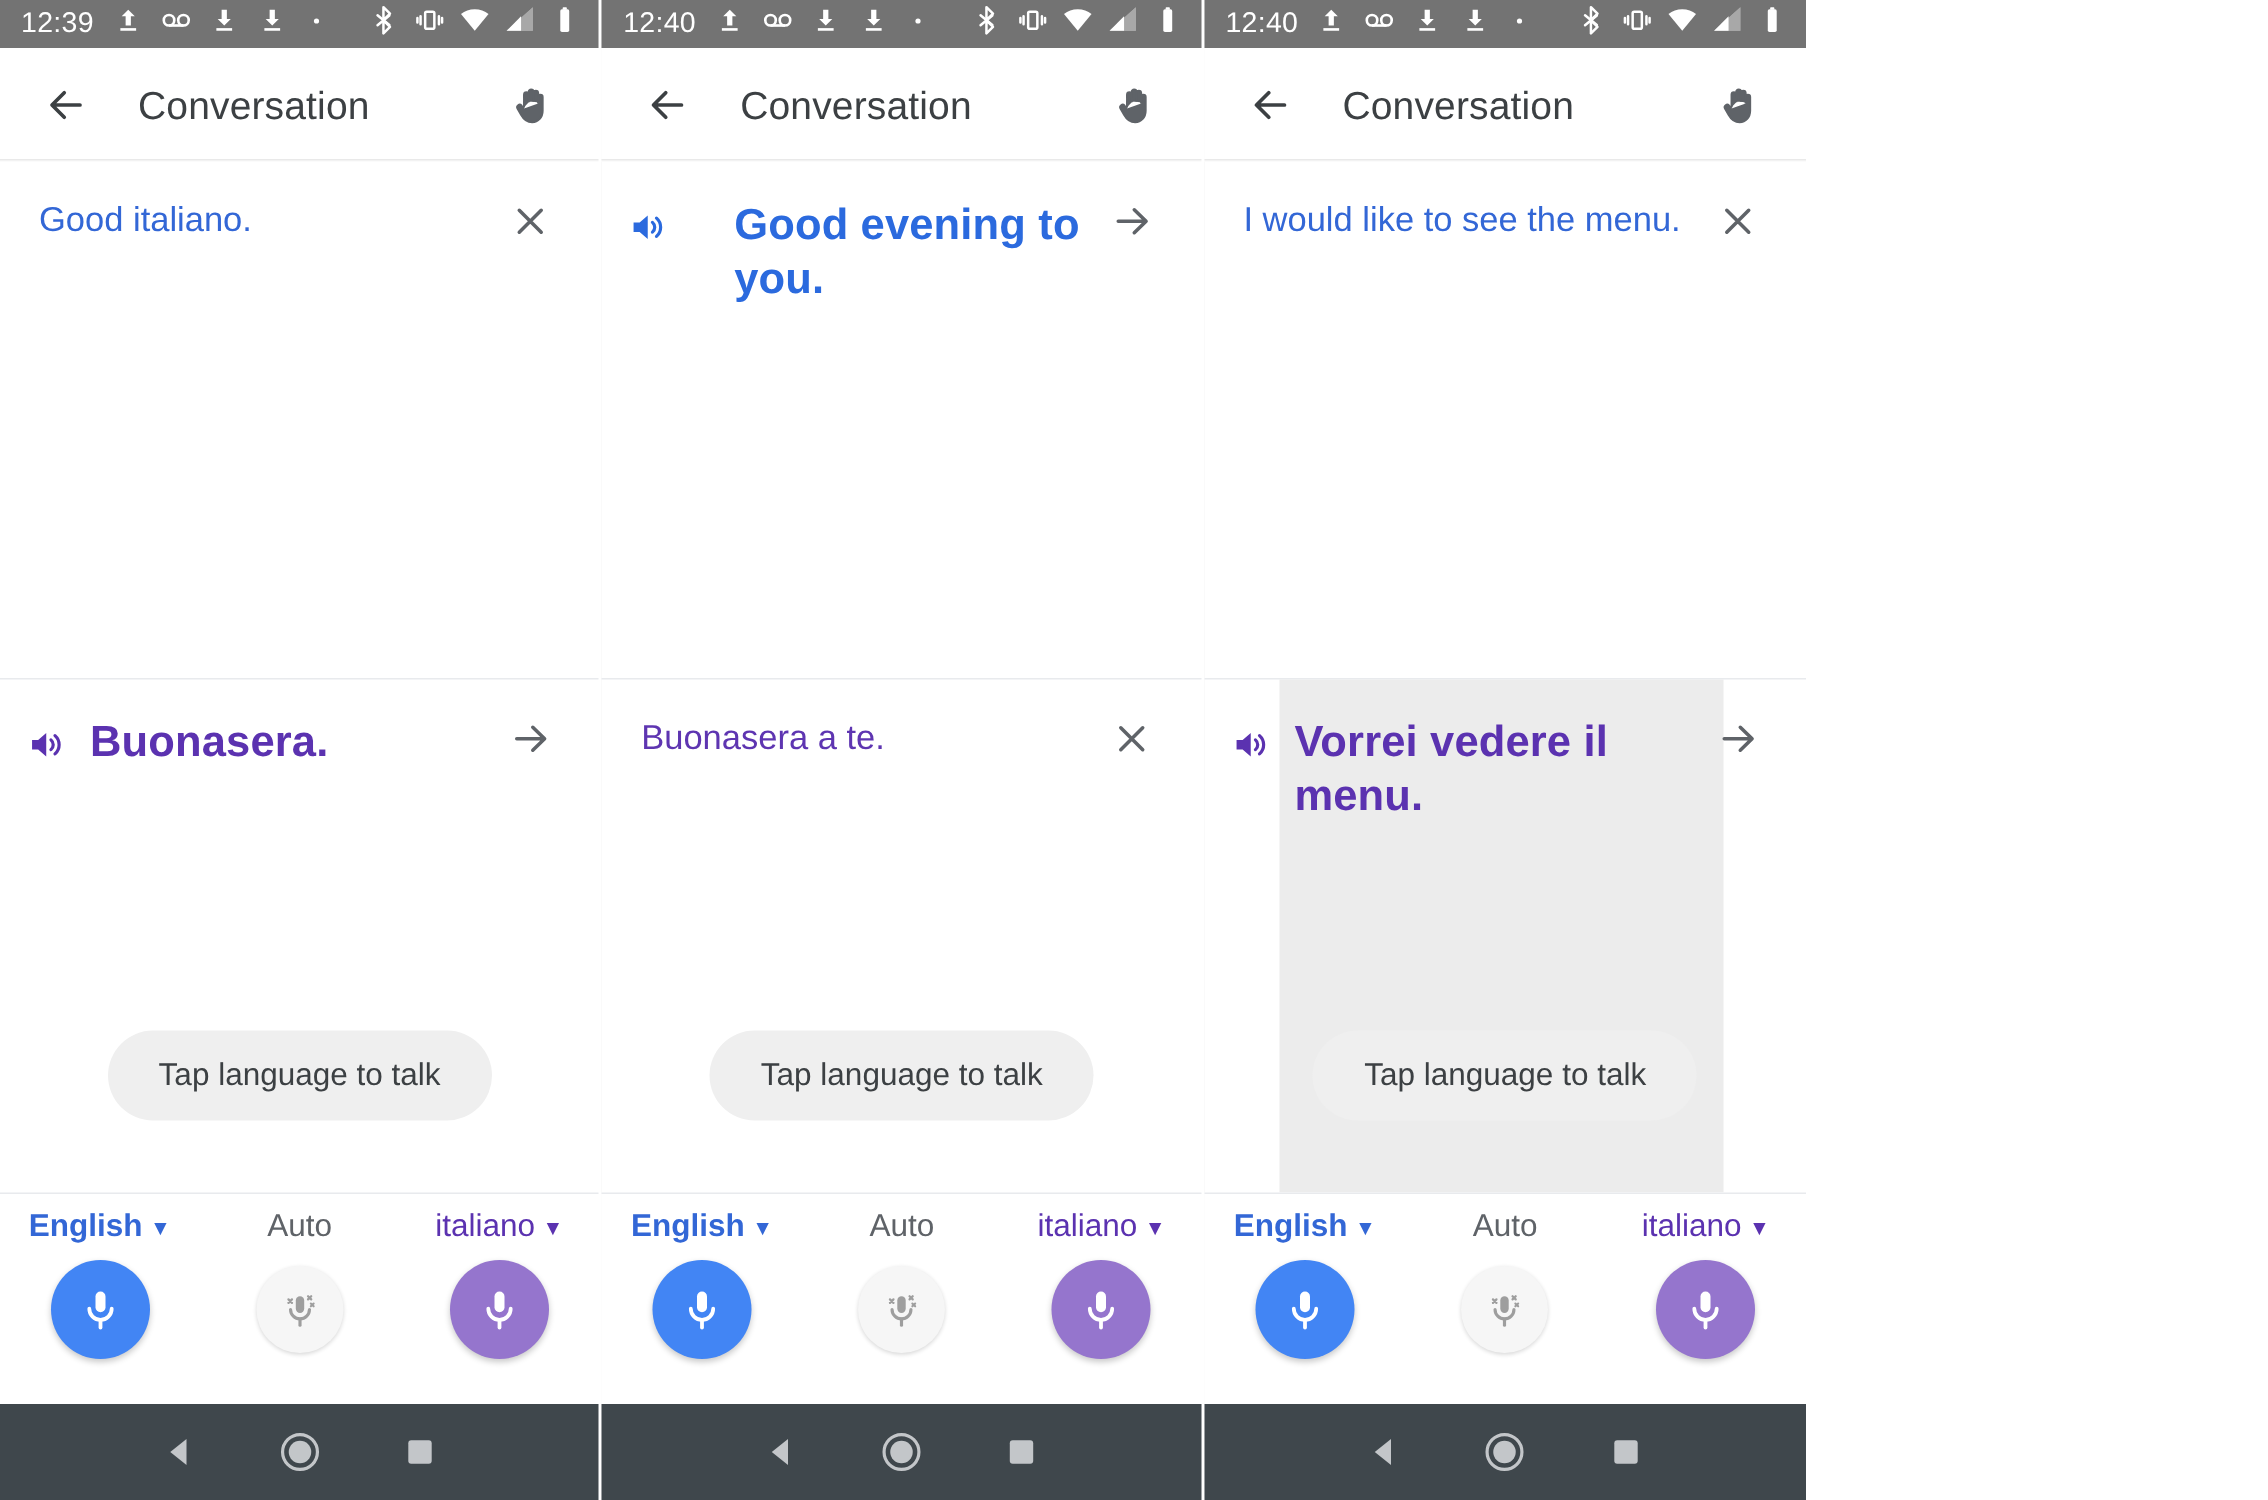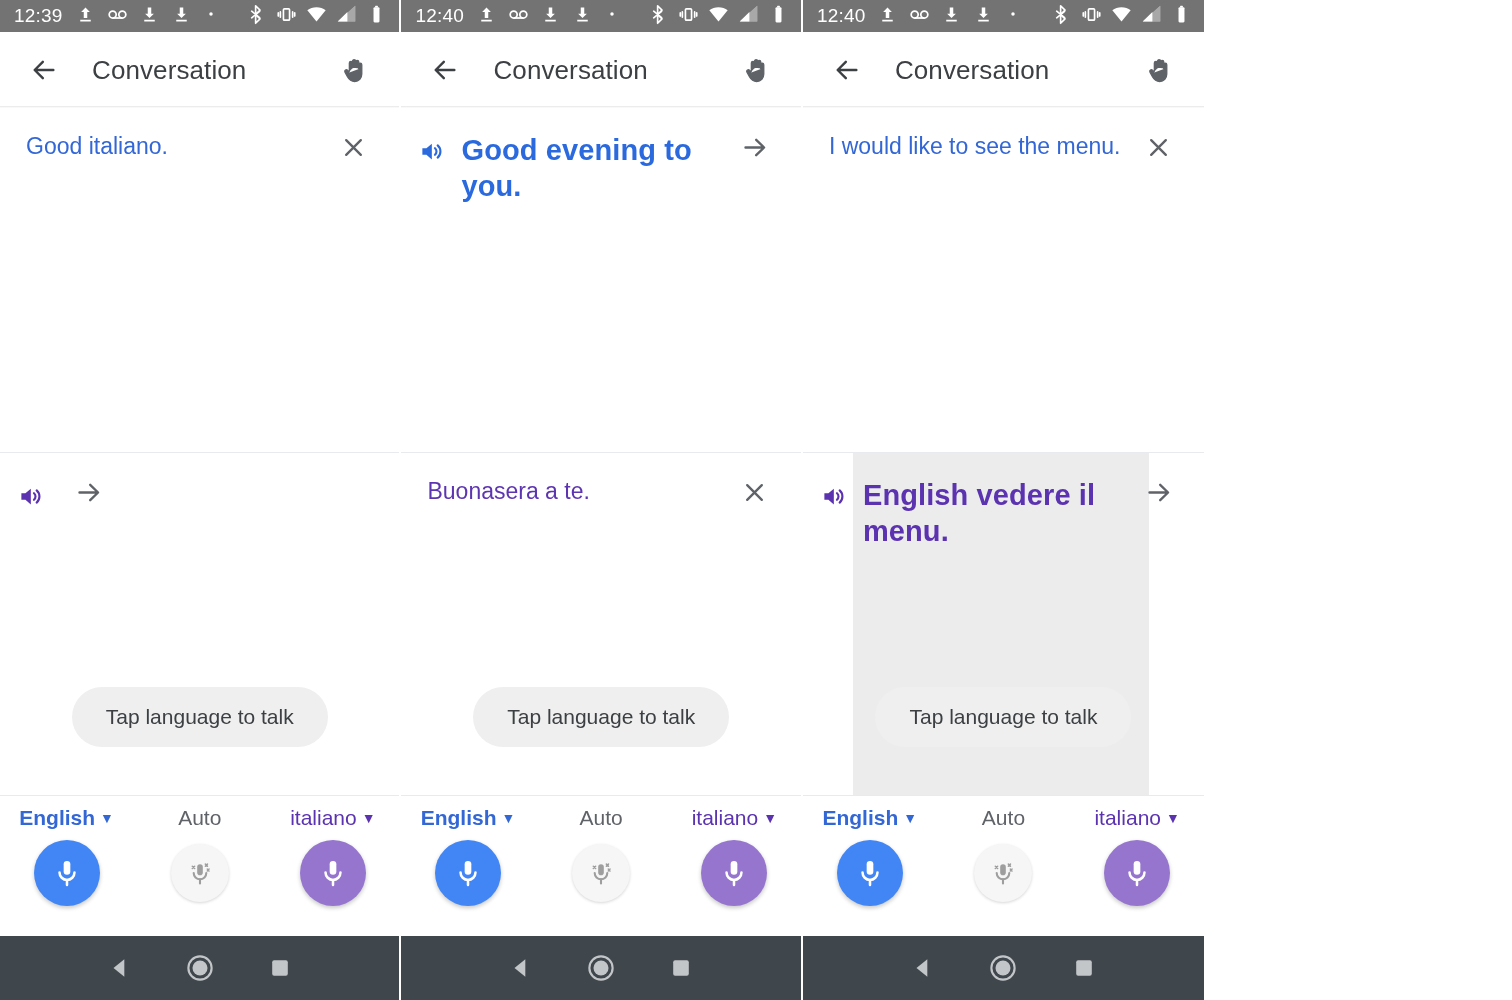--- a/index.html
+++ b/index.html
@@ -132,21 +132,21 @@
   .phrase.small{
     font-size:23px;
     font-weight:400;
   }
   .phrase.large{
     font-size:29px;
     font-weight:700;
     letter-spacing:0.1px;
   }
   .blue{ color:#3367d6; }
-  .blue-bold{ color:#2b6ade; }
+  .blue-bold{ color:#2b6ade;margin-left:28px; }
   .purple{ color:#5b32b0; }
   .purple-light{ color:#5e35b1; }
   .action-slot{
     width:56px;
     flex:0 0 56px;
     display:flex;
     justify-content:center;
     align-items:flex-start;
     padding-top:2px;
     cursor:pointer;
@@ -317,20 +317,21 @@
         </div>
         <div class="half bottom">
           <div class="row">
             <div class="speaker-slot">
               <svg width="27" height="27" viewBox="0 0 24 24" xmlns="http://www.w3.org/2000/svg">
                 <path d="M3 9.2v5.6h3.6L11.4 19V5L6.6 9.2H3z" fill="#5b32b0"></path>
                 <path d="M14.2 9.1a3.8 3.8 0 0 1 0 5.8" fill="none" stroke="#5b32b0" stroke-width="1.9" stroke-linecap="round"></path>
                 <path d="M16.6 6.6a7.2 7.2 0 0 1 0 10.8" fill="none" stroke="#5b32b0" stroke-width="1.9" stroke-linecap="round"></path>
               </svg>
             </div>
+            <div class="phrase large purple">Buonasera.</div>
             <div class="action-slot">
               <svg width="27" height="27" viewBox="0 0 24 24" xmlns="http://www.w3.org/2000/svg">
                 <path d="M4 12h16M13.5 5.2L20.5 12l-7 6.8" fill="none" stroke="#5f6368" stroke-width="2.1" stroke-linecap="round" stroke-linejoin="round"></path>
               </svg>
             </div>
           </div>
           <div class="tooltip">Tap language to talk</div>
         </div>
       </div>
       <div class="controls">
@@ -627,21 +628,21 @@
         <div class="half bottom">
           <div class="ripple"></div>
           <div class="row">
             <div class="speaker-slot">
               <svg width="27" height="27" viewBox="0 0 24 24" xmlns="http://www.w3.org/2000/svg">
                 <path d="M3 9.2v5.6h3.6L11.4 19V5L6.6 9.2H3z" fill="#5b32b0"></path>
                 <path d="M14.2 9.1a3.8 3.8 0 0 1 0 5.8" fill="none" stroke="#5b32b0" stroke-width="1.9" stroke-linecap="round"></path>
                 <path d="M16.6 6.6a7.2 7.2 0 0 1 0 10.8" fill="none" stroke="#5b32b0" stroke-width="1.9" stroke-linecap="round"></path>
               </svg>
             </div>
-            <div class="phrase large purple">English vedere il menu.</div>
+            <div class="phrase large purple">Vorrei vedere il menu.</div>
             <div class="action-slot">
               <svg width="27" height="27" viewBox="0 0 24 24" xmlns="http://www.w3.org/2000/svg">
                 <path d="M4 12h16M13.5 5.2L20.5 12l-7 6.8" fill="none" stroke="#5f6368" stroke-width="2.1" stroke-linecap="round" stroke-linejoin="round"></path>
               </svg>
             </div>
           </div>
           <div class="tooltip">Tap language to talk</div>
         </div>
       </div>
       <div class="controls">

